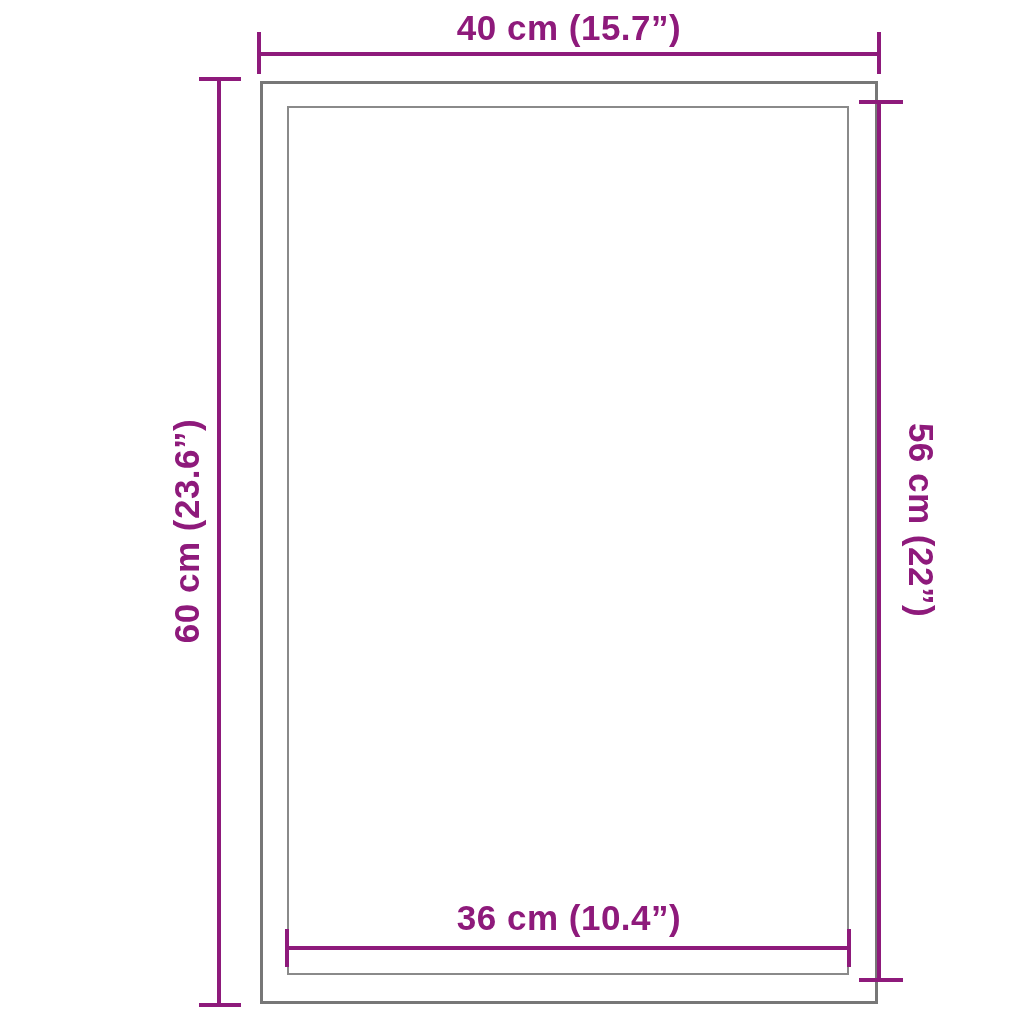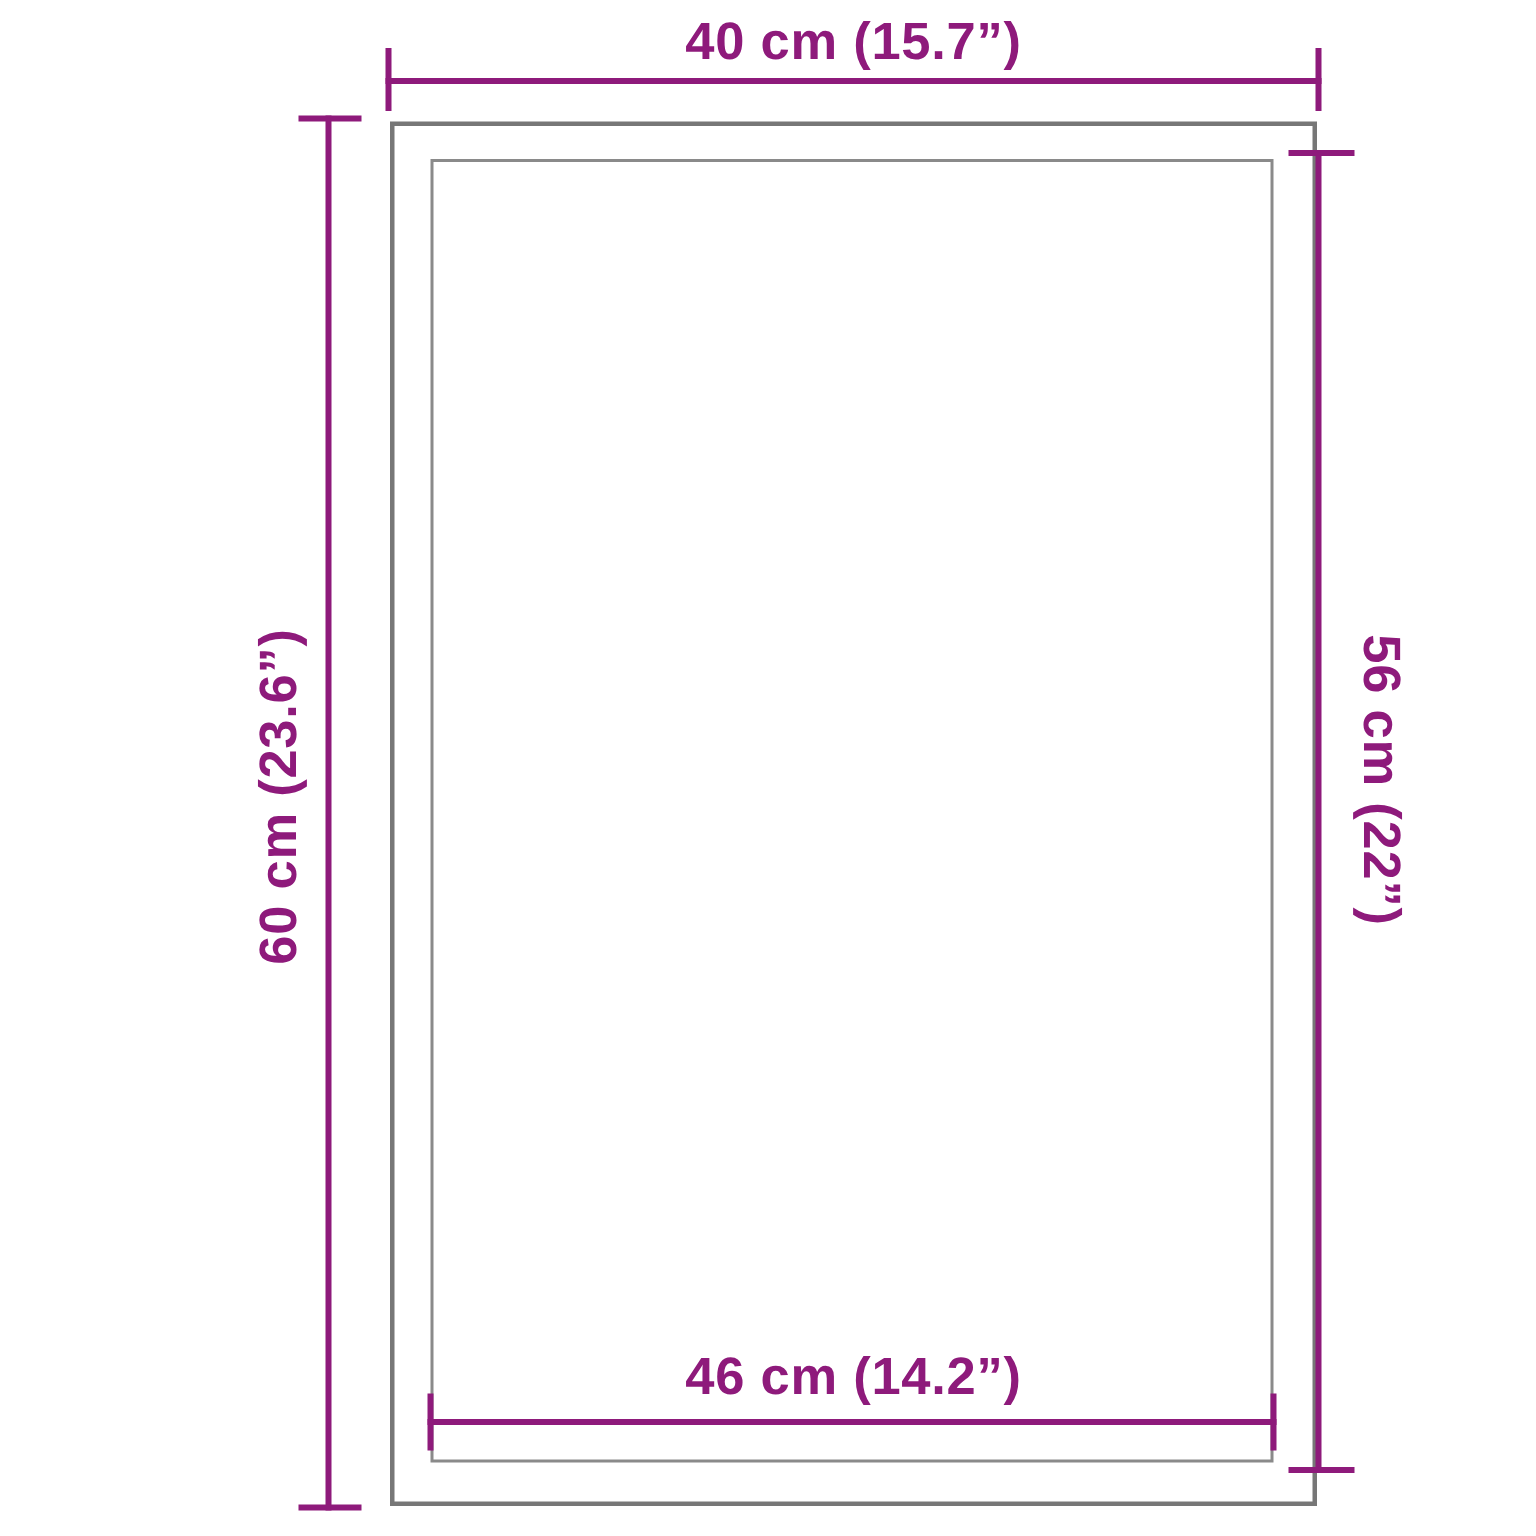--- a/index.html
+++ b/index.html
@@ -97,15 +97,15 @@
   <div class="dim-label left">60 cm (23.6”)</div>
 
   <div class="dim-part right-line"></div>
   <div class="dim-part right-tick-t"></div>
   <div class="dim-part right-tick-b"></div>
   <div class="dim-label right">56 cm (22”)</div>
 
   <div class="dim-part bot-line"></div>
   <div class="dim-part bot-tick-l"></div>
   <div class="dim-part bot-tick-r"></div>
-  <div class="dim-label bottom">46 cm (14.2”)</div>
+  <div class="dim-label bottom">36 cm (10.4”)</div>
 
 </div>
 
 </body></html>

